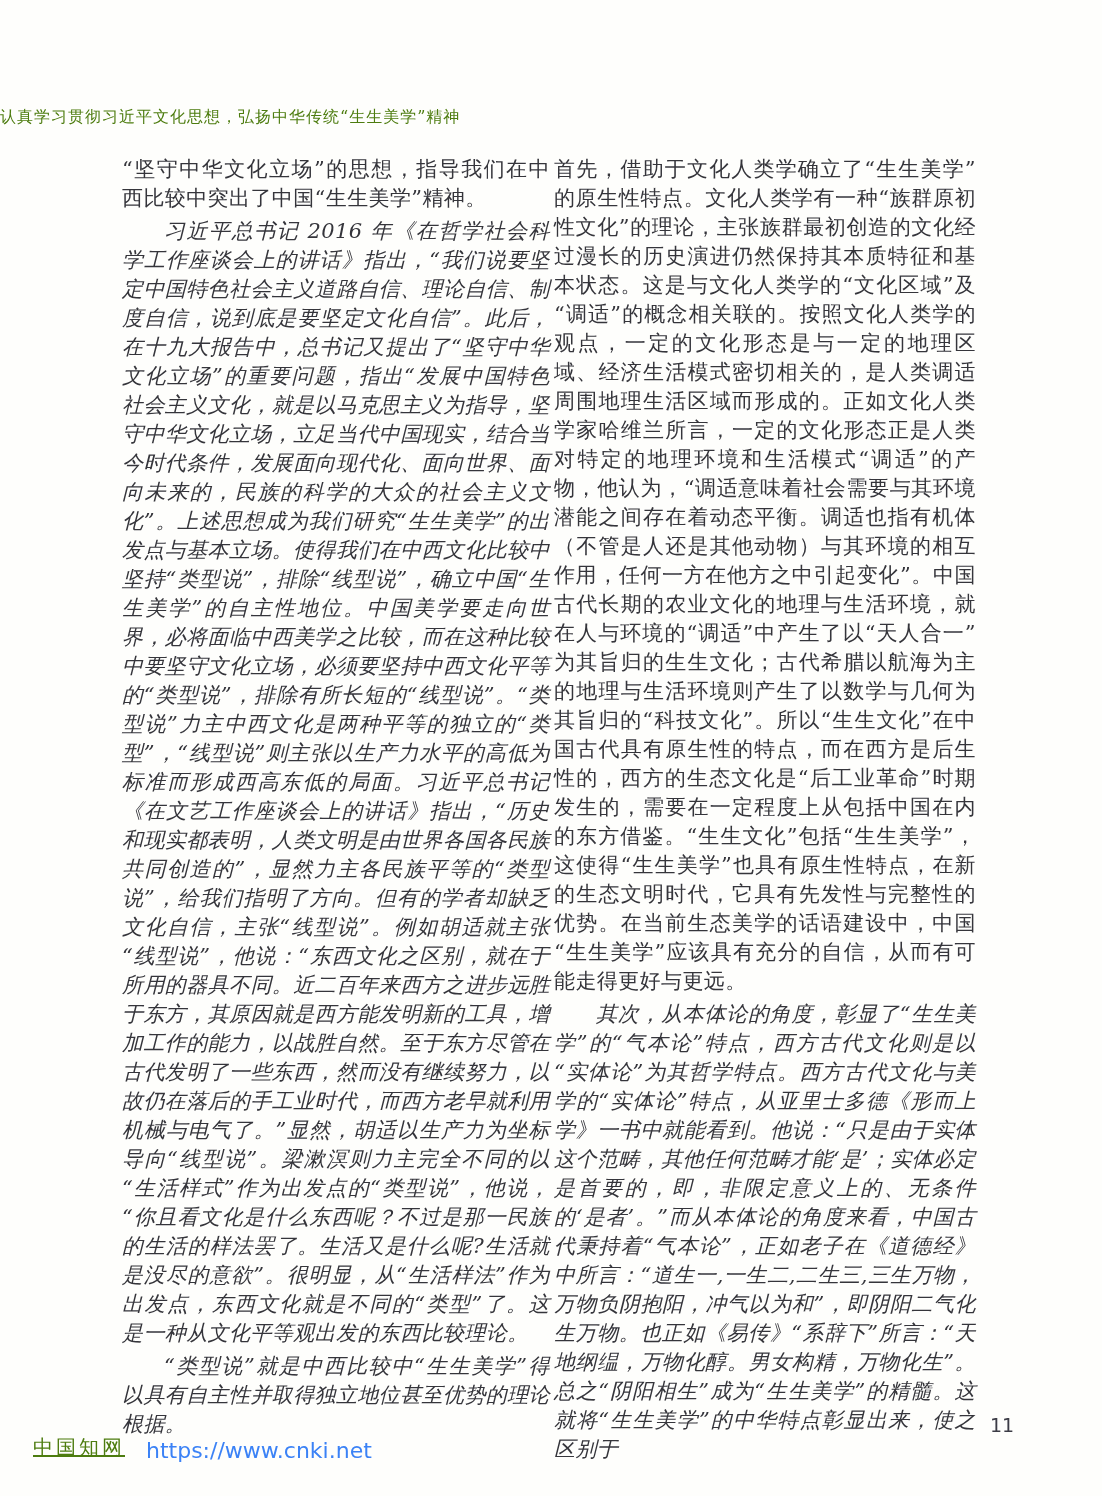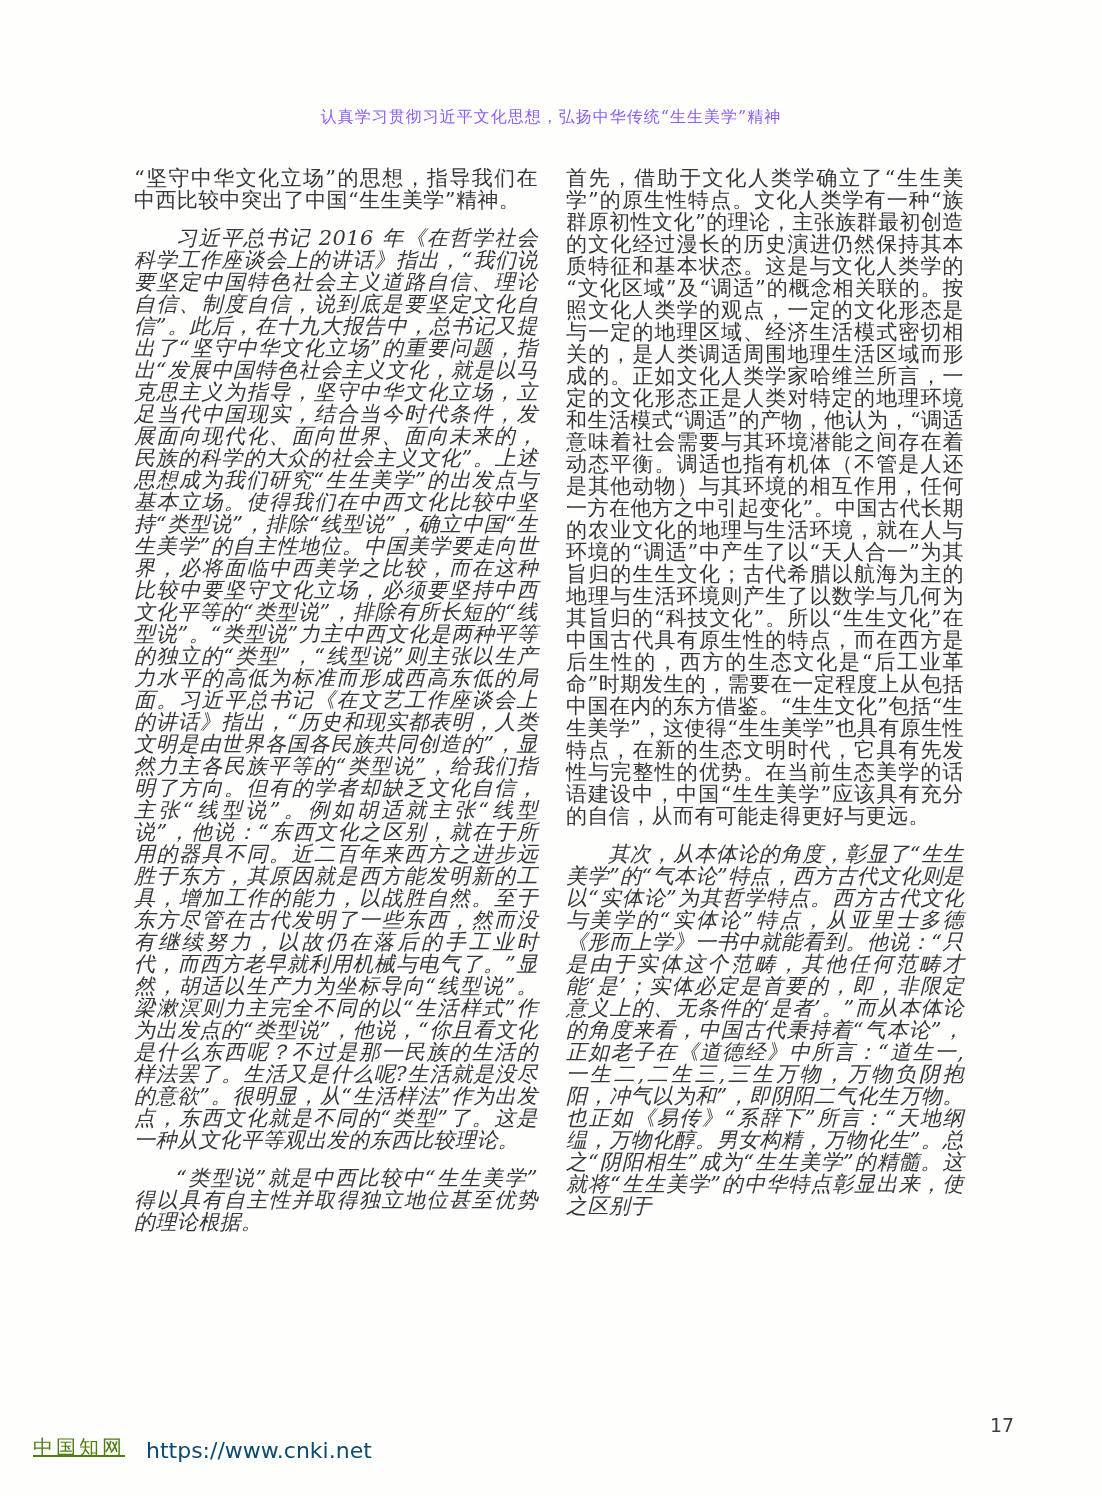--- a/index.html
+++ b/index.html
@@ -13,41 +13,40 @@
     height: 1496px;
     background: #fefefc;
     overflow: hidden;
     font-family: "DejaVu Serif", "Liberation Serif", serif;
   }
   .running-header {
     position: absolute;
     top: 107px;
     left: 0;
     width: 100%;
-    text-align: center;
     font-size: 16px;
     letter-spacing: 1px;
-    color: #8b5cf6;
+    color: #4d7c0f;
   }
   .column {
     position: absolute;
     top: 151px;
   }
   .column.left {
     left: 118px;
     width: 436px;
   }
   .column.right {
     left: 550px;
     width: 430px;
   }
   .body-par {
-    margin: 16px;
+    margin: 4px;
     font-size: 21px;
-    line-height: 22px;
+    line-height: 29px;
     text-align: justify;
     text-justify: inter-ideograph;
     color: #35353b;
     letter-spacing: 0.4px;
     word-break: break-all;
   }
   .body-par.indent {
     text-indent: 2em;
     font-style: italic;
   }
@@ -59,21 +58,21 @@
     letter-spacing: 3px;
     color: #4d7c0f;
     font-family: "DejaVu Sans", "Liberation Sans", sans-serif;
     text-decoration: underline;
   }
   .footer-url {
     position: absolute;
     left: 146px;
     top: 1438px;
     font-size: 22px;
-    color: #0c4a6e;
+    color: #3b82f6;
     font-family: "DejaVu Sans", "Liberation Sans", sans-serif;
   }
   .page-number {
     position: absolute;
     left: 990px;
     top: 1414px;
     font-size: 19px;
     color: #3c3c46;
     font-family: "DejaVu Sans", "Liberation Sans", sans-serif;
   }
@@ -93,15 +92,15 @@
 
   <div class="column right">
     <p class="body-par">首先，借助于文化人类学确立了“生生美学”的原生性特点。文化人类学有一种“族群原初性文化”的理论，主张族群最初创造的文化经过漫长的历史演进仍然保持其本质特征和基本状态。这是与文化人类学的“文化区域”及“调适”的概念相关联的。按照文化人类学的观点，一定的文化形态是与一定的地理区域、经济生活模式密切相关的，是人类调适周围地理生活区域而形成的。正如文化人类学家哈维兰所言，一定的文化形态正是人类对特定的地理环境和生活模式“调适”的产物，他认为，“调适意味着社会需要与其环境潜能之间存在着动态平衡。调适也指有机体（不管是人还是其他动物）与其环境的相互作用，任何一方在他方之中引起变化”。中国古代长期的农业文化的地理与生活环境，就在人与环境的“调适”中产生了以“天人合一”为其旨归的生生文化；古代希腊以航海为主的地理与生活环境则产生了以数学与几何为其旨归的“科技文化”。所以“生生文化”在中国古代具有原生性的特点，而在西方是后生性的，西方的生态文化是“后工业革命”时期发生的，需要在一定程度上从包括中国在内的东方借鉴。“生生文化”包括“生生美学”，这使得“生生美学”也具有原生性特点，在新的生态文明时代，它具有先发性与完整性的优势。在当前生态美学的话语建设中，中国“生生美学”应该具有充分的自信，从而有可能走得更好与更远。</p>
     <p class="body-par indent">其次，从本体论的角度，彰显了“生生美学”的“气本论”特点，西方古代文化则是以“实体论”为其哲学特点。西方古代文化与美学的“实体论”特点，从亚里士多德《形而上学》一书中就能看到。他说：“只是由于实体这个范畴，其他任何范畴才能‘是’；实体必定是首要的，即，非限定意义上的、无条件的‘是者’。”而从本体论的角度来看，中国古代秉持着“气本论”，正如老子在《道德经》中所言：“道生一,一生二,二生三,三生万物，万物负阴抱阳，冲气以为和”，即阴阳二气化生万物。也正如《易传》“系辞下”所言：“天地纲缊，万物化醇。男女构精，万物化生”。总之“阴阳相生”成为“生生美学”的精髓。这就将“生生美学”的中华特点彰显出来，使之区别于</p>
   </div>
 
   <div class="footer-brand">中国知网</div>
 
   <div class="footer-url">https://www.cnki.net</div>
 
-  <div class="page-number">17</div>
+  <div class="page-number">11</div>
 
 </div>
 
 </body></html>

